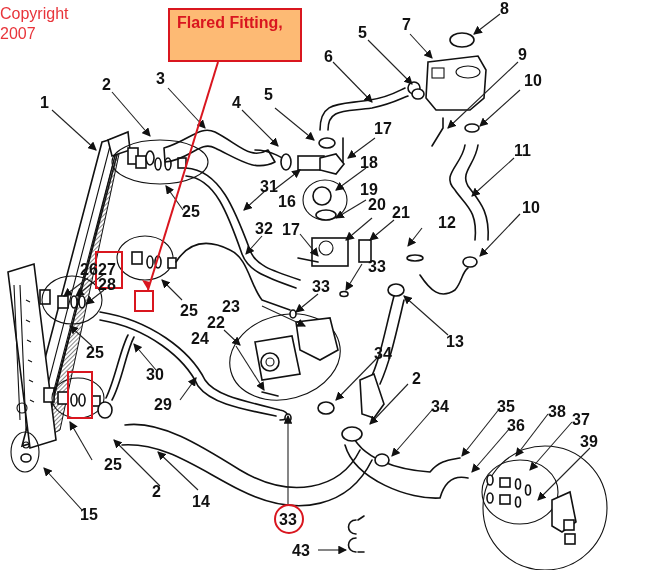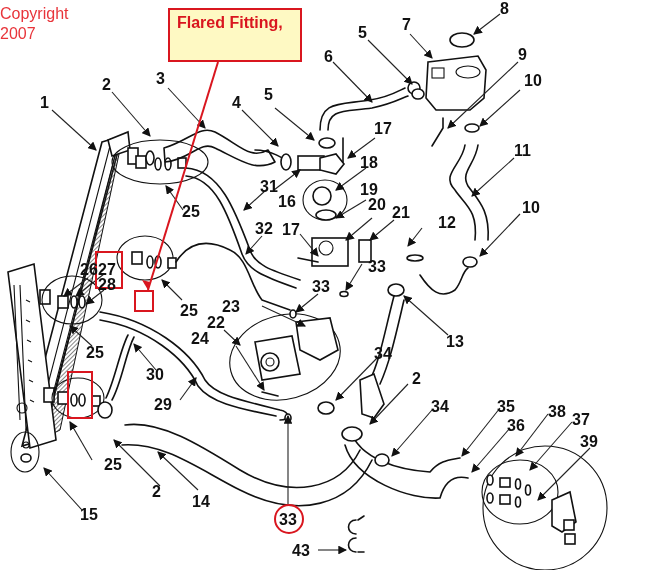--- a/index.html
+++ b/index.html
@@ -3,21 +3,21 @@
 <meta charset="utf-8">
 <style>
   html, body { margin: 0; padding: 0; background: #ffffff; }
   body { width: 655px; height: 570px; overflow: hidden; position: relative;
          font-family: "Liberation Sans", "DejaVu Sans", sans-serif; }
   #diagram { position: absolute; left: 0; top: 0; width: 655px; height: 570px; }
   .copyright { position: absolute; left: 0; top: 4px; width: 150px; 
                color: #e8343a; font-size: 16px; line-height: 20px; }
   .note-box { position: absolute; left: 168px; top: 8px; width: 134px; height: 54px;
               border: 2px solid #d9161f; box-sizing: border-box; color: #d9161f;
-              font-weight: bold; font-size: 16px; line-height: 20px; padding: 3px 0 0 7px; background: #fef9c3; }
+              font-weight: bold; font-size: 16px; line-height: 20px; padding: 3px 0 0 7px; background: #fdba74; }
   .lbl { font-family: "Liberation Sans", sans-serif; font-weight: bold; font-size: 16px; fill: #111; }
   .part { fill: none; stroke: #111; stroke-width: 1.6; stroke-linejoin: round; stroke-linecap: round; }
   .partf { fill: #fff; stroke: #111; stroke-width: 1.6; }
   .thin { fill: none; stroke: #111; stroke-width: 1.1; }
   .leader { stroke: #222; stroke-width: 1.1; fill: none; }
   .red { stroke: #d9161f; stroke-width: 2; fill: none; }
 </style>
 </head>
 <body>
 

